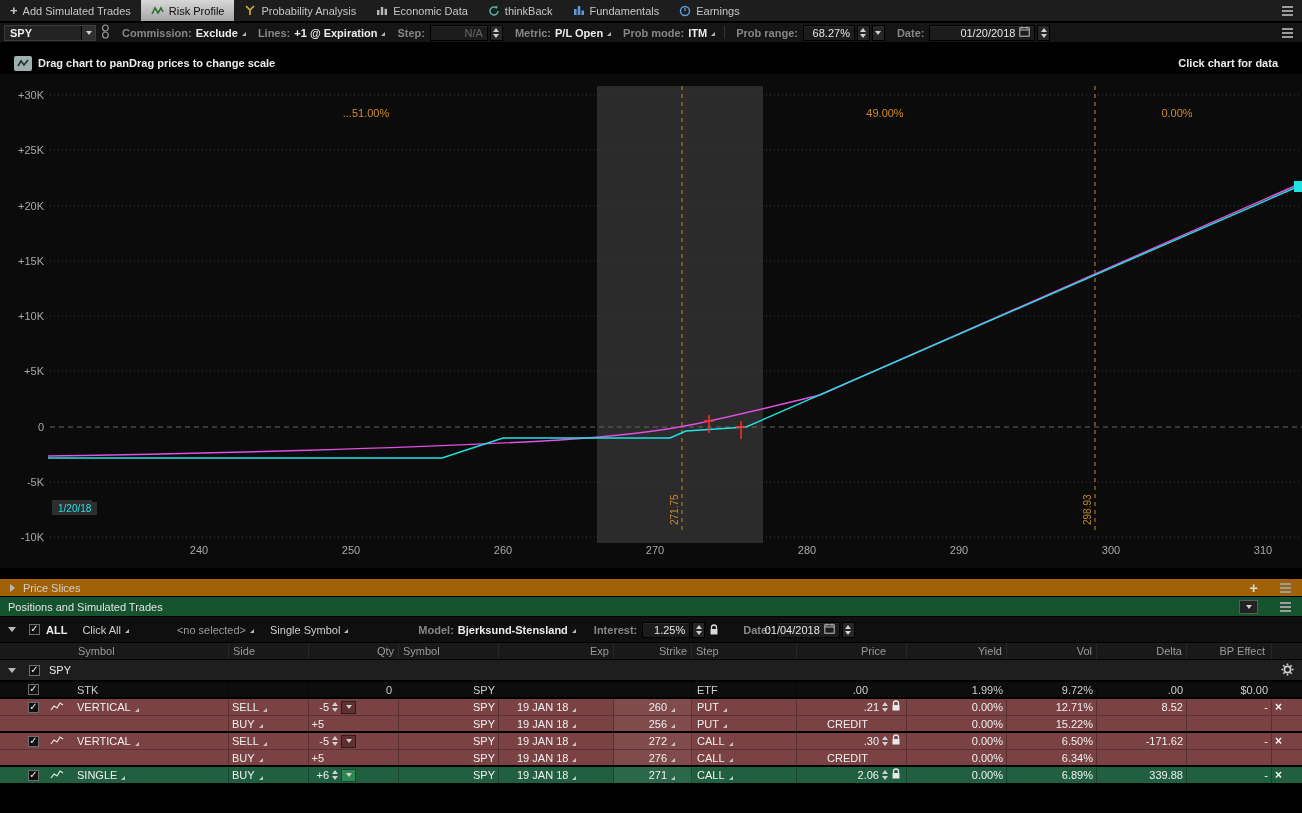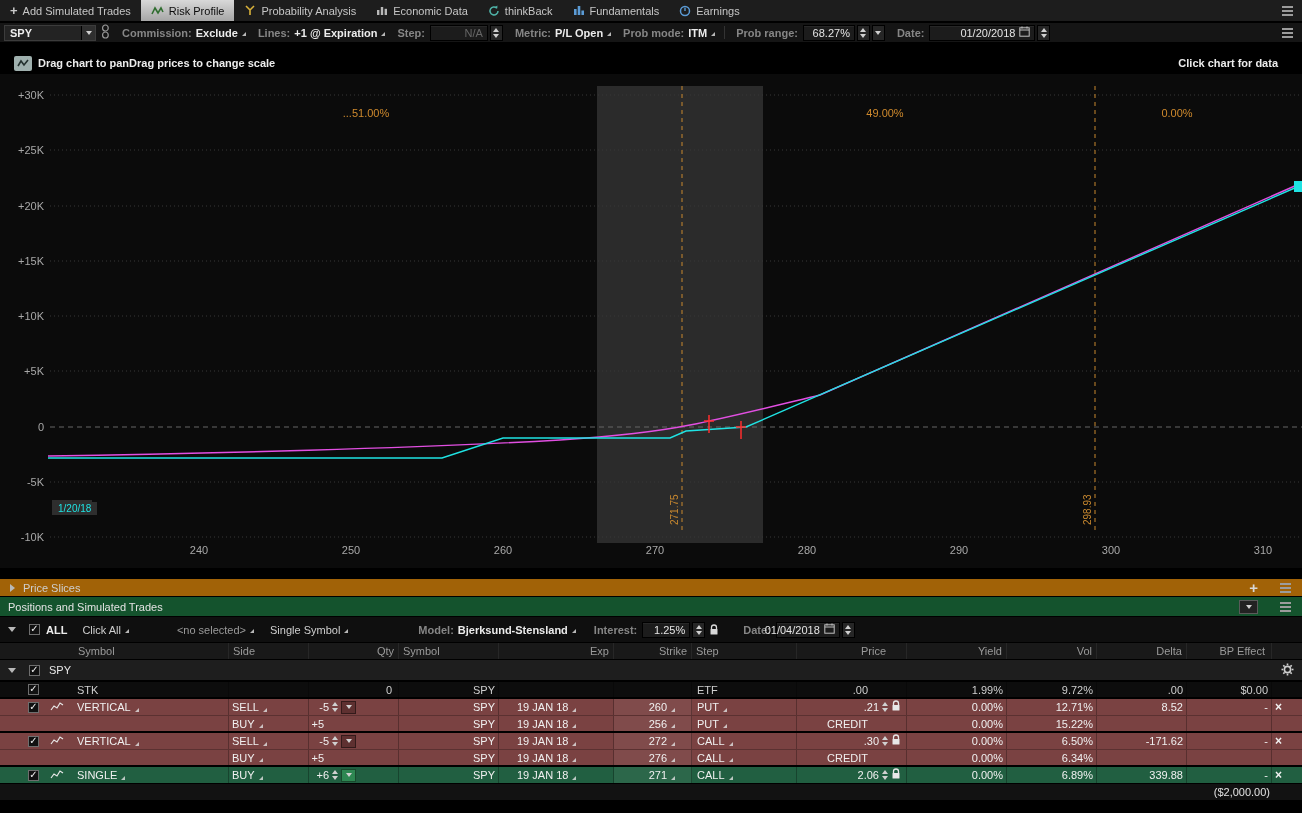--- a/index.html
+++ b/index.html
@@ -650,16 +650,13 @@
       <div class="c r">0.00%</div>
       <div class="c r">6.89%</div>
       <div class="c r">339.88</div>
       <div class="c r">-</div>
       <div class="c" style="border-right:none;">
           <span class="closex">×</span>
         </div>
     </div>
   </div>
 
-  <div class="total-row">
-    <span>($2,000.00)</span>
-  </div>
 </div>
 
 </body></html>

